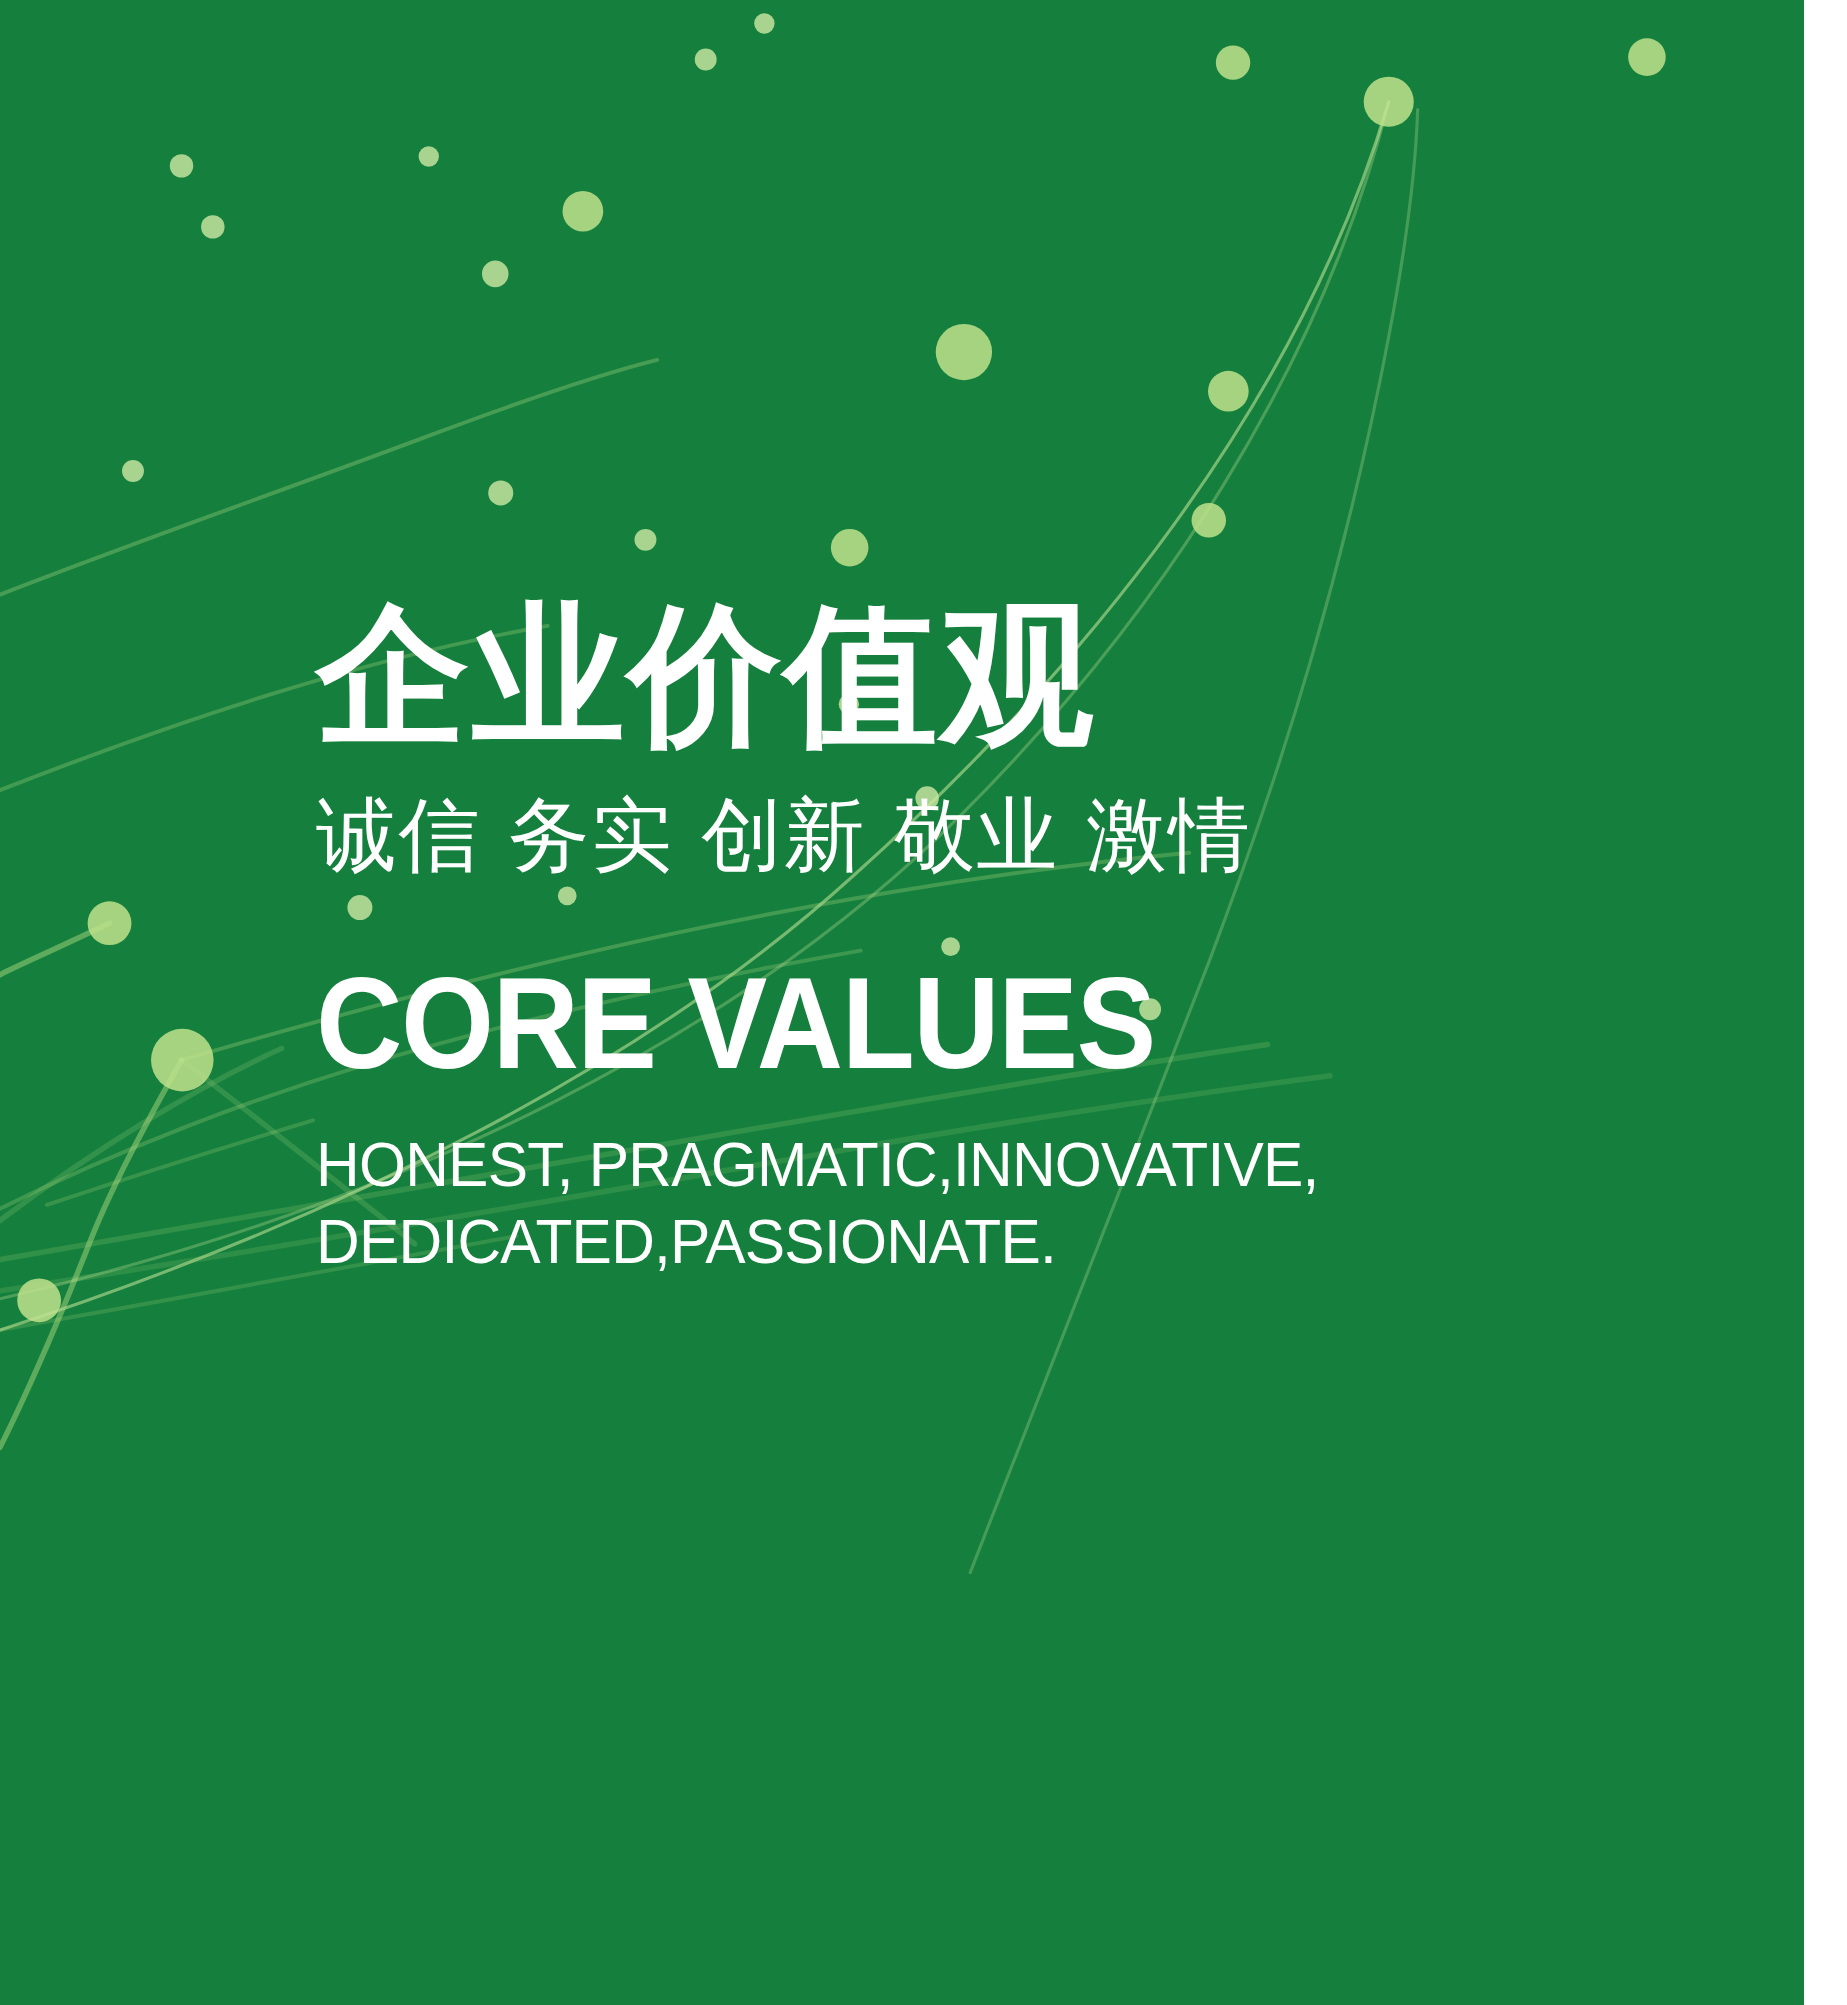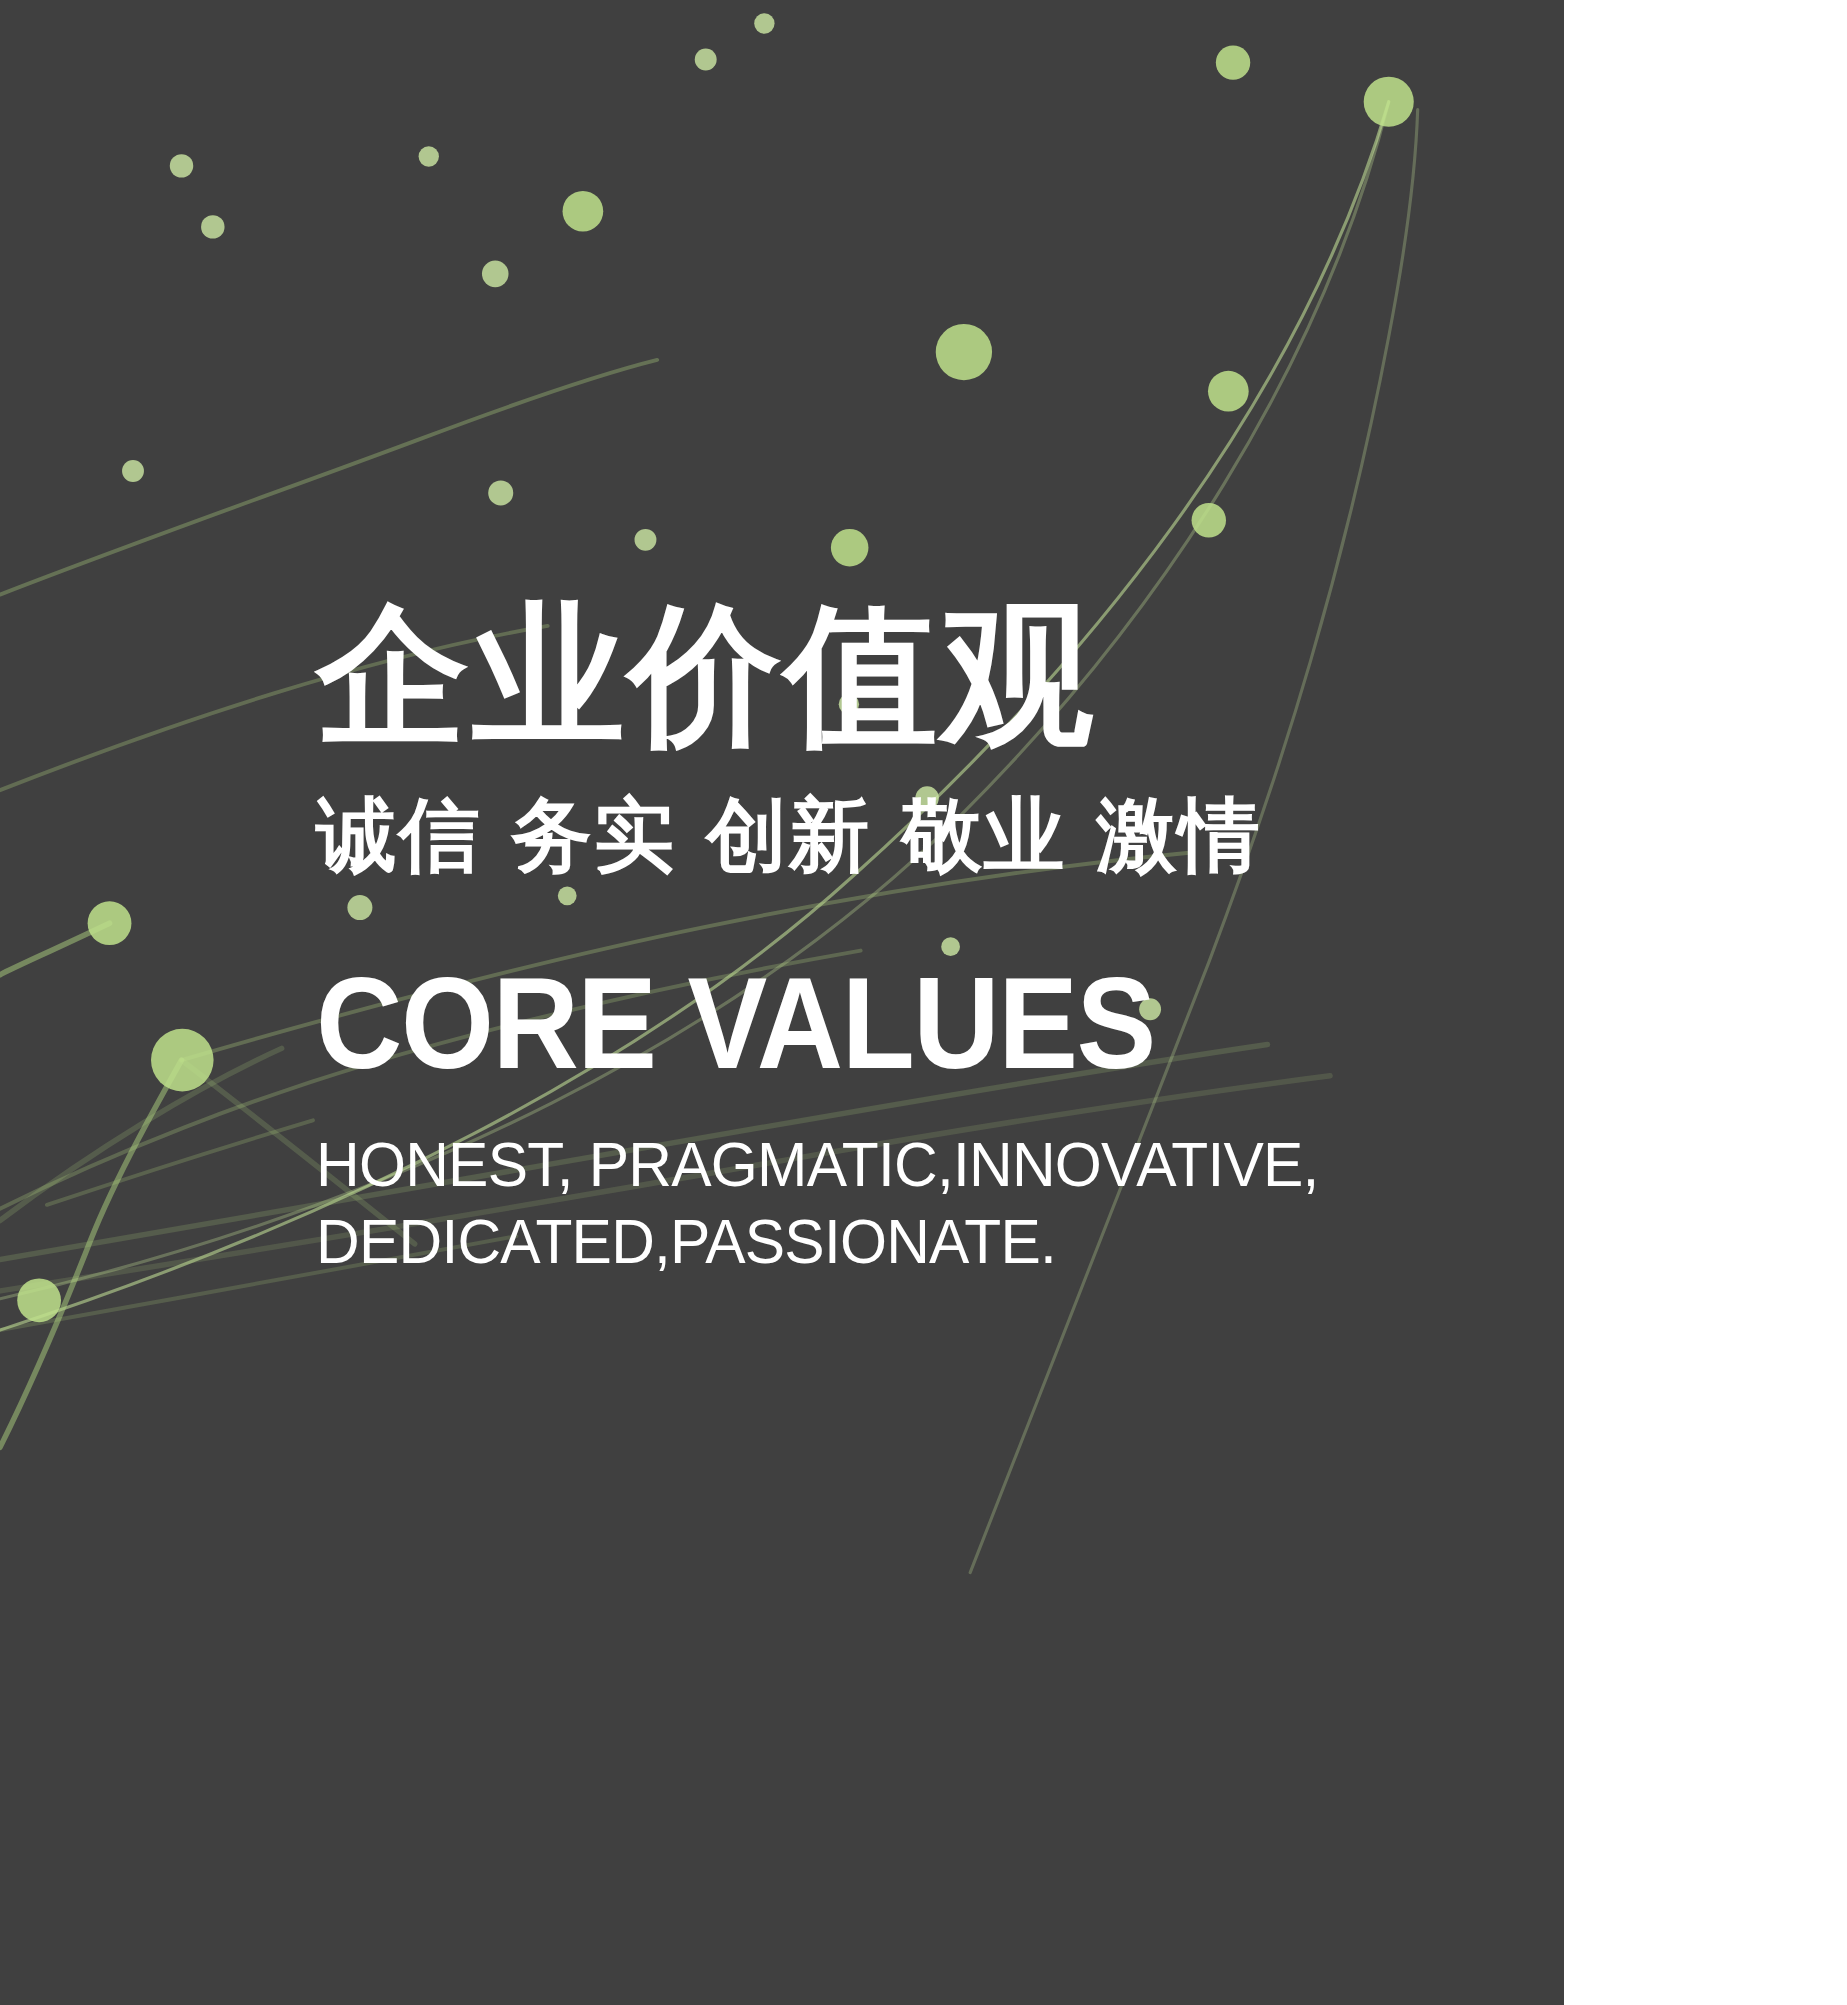--- a/index.html
+++ b/index.html
@@ -3,24 +3,24 @@
 <meta charset="utf-8">
 <title>Core Values Banner</title>
 <style>
   html, body {
     margin: 0;
     padding: 0;
     background: #ffffff;
   }
   #stage {
     position: relative;
-    width: 1564px;
+    width: 1804px;
     height: 2006px;
     overflow: hidden;
-    background: #404040;
+    background: #15803d;
     font-family: "Liberation Sans", "DejaVu Sans", sans-serif;
   }
   
   #network {
     position: absolute;
     inset: 0;
     width: 1848px;
     height: 2006px;
     pointer-events: none;
   }
@@ -38,21 +38,21 @@
     font-weight: 700;
     line-height: 1.06;
     letter-spacing: 3.1px;
     white-space: nowrap;
     margin: 0;
   }
   .cn-sub {
     color: #ffffff;
     font-family: "DejaVu Sans", "Liberation Sans", sans-serif;
     font-size: 81px;
-    font-weight: 700;
+    font-weight: 400;
     line-height: 1.28;
     letter-spacing: 1.6px;
     white-space: nowrap;
     margin: 28px 0 0 0;
   }
   .en-title {
     color: #ffffff;
     font-family: "Liberation Sans", "DejaVu Sans", sans-serif;
     font-size: 130px;
     font-weight: 700;

